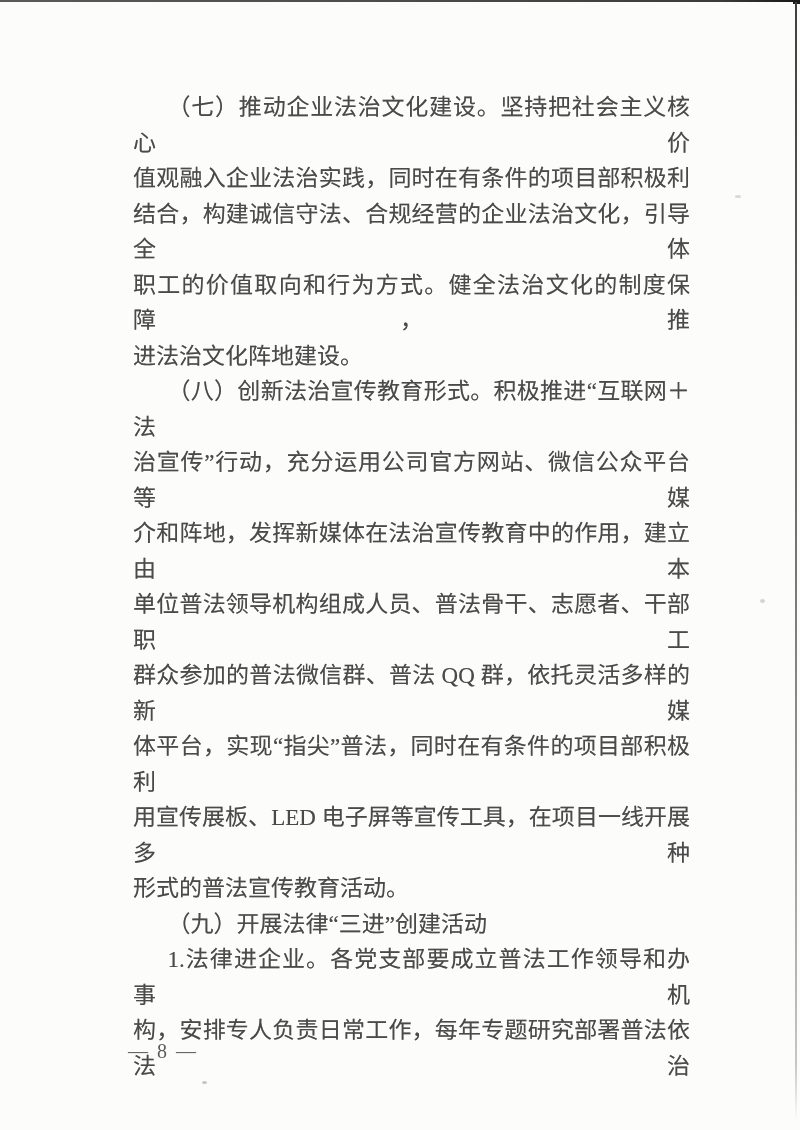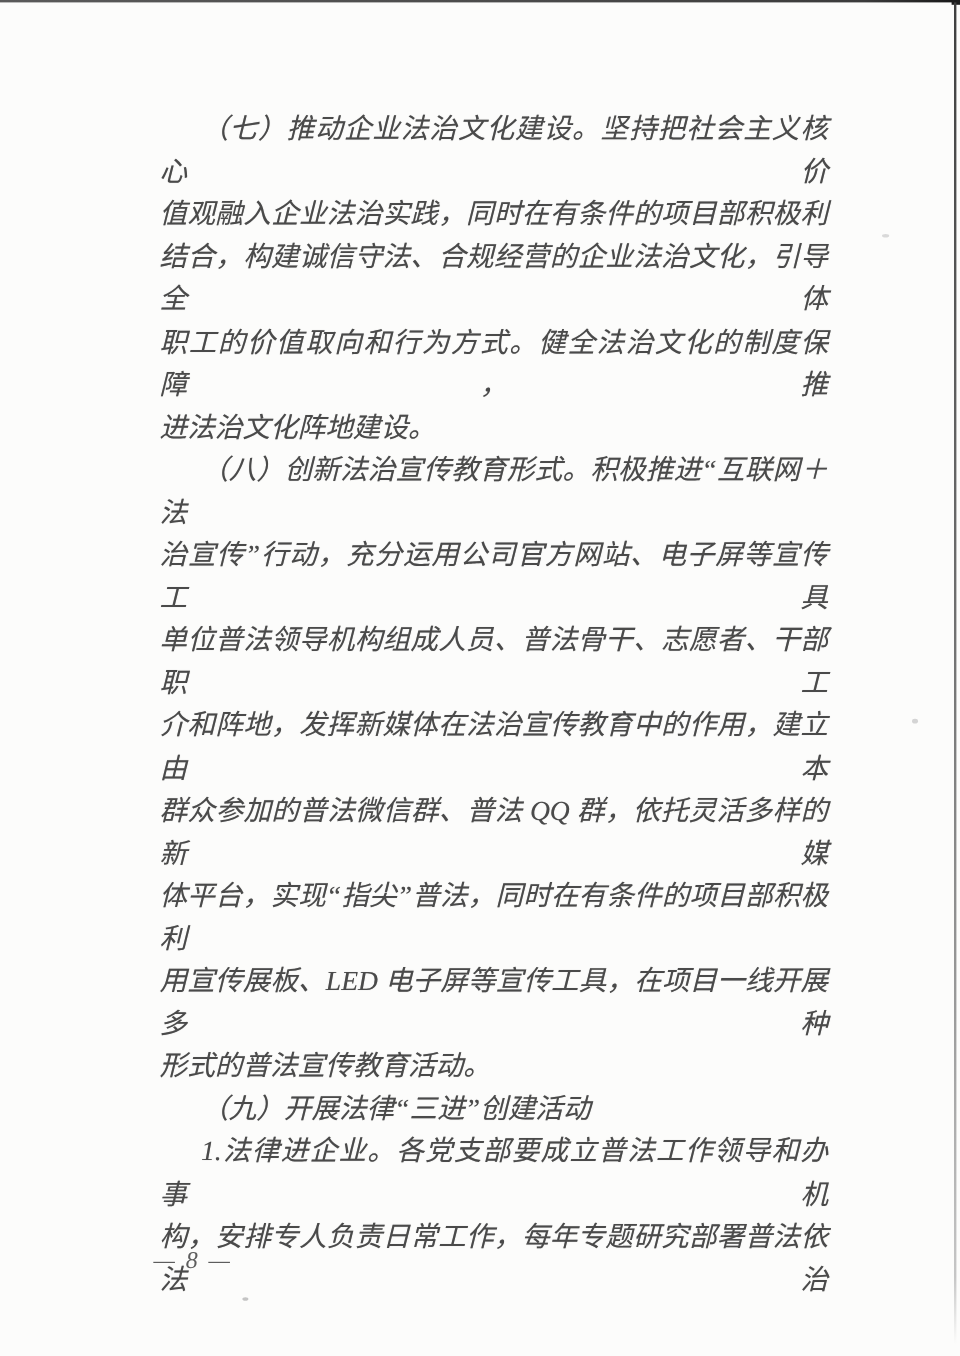--- a/index.html
+++ b/index.html
@@ -7,21 +7,20 @@
     padding: 0;
     background: #ffffff;
   }
   .page {
     position: relative;
     width: 800px;
     height: 1130px;
     background: #fcfcfb;
     overflow: hidden;
     font-family: "Liberation Serif", serif;
-    font-style: italic;
   }
   
   .scan-edge-top {
     position: absolute;
     top: 0; left: 0;
     width: 800px; height: 2px;
     background: linear-gradient(to right, #5a5a5a, #4a4a4a 55%, #3b3b3b 90%, #161616);
   }
   .scan-corner-blob {
     position: absolute;
@@ -88,23 +87,23 @@
   <div class="scan-corner-blob"></div>
   <div class="scan-edge-right"></div>
 
   <main class="text-block">
     <p class="line indent">（七）推动企业法治文化建设。坚持把社会主义核心价</p>
     <p class="line">值观融入企业法治实践，同时在有条件的项目部积极利</p>
     <p class="line">结合，构建诚信守法、合规经营的企业法治文化，引导全体</p>
     <p class="line">职工的价值取向和行为方式。健全法治文化的制度保障，推</p>
     <p class="line short">进法治文化阵地建设。</p>
     <p class="line indent">（八）创新法治宣传教育形式。积极推进“互联网＋法</p>
-    <p class="line">治宣传”行动，充分运用公司官方网站、电子屏等宣传工具</p>
+    <p class="line">治宣传”行动，充分运用公司官方网站、微信公众平台等媒</p>
+    <p class="line">介和阵地，发挥新媒体在法治宣传教育中的作用，建立由本</p>
     <p class="line">单位普法领导机构组成人员、普法骨干、志愿者、干部职工</p>
-    <p class="line">介和阵地，发挥新媒体在法治宣传教育中的作用，建立由本</p>
     <p class="line">群众参加的普法微信群、普法 QQ 群，依托灵活多样的新媒</p>
     <p class="line">体平台，实现“指尖”普法，同时在有条件的项目部积极利</p>
     <p class="line">用宣传展板、LED 电子屏等宣传工具，在项目一线开展多种</p>
     <p class="line short">形式的普法宣传教育活动。</p>
     <p class="line short indent">（九）开展法律“三进”创建活动</p>
     <p class="line indent">1.法律进企业。各党支部要成立普法工作领导和办事机</p>
     <p class="line">构，安排专人负责日常工作，每年专题研究部署普法依法治</p>
 
   </main>
 

